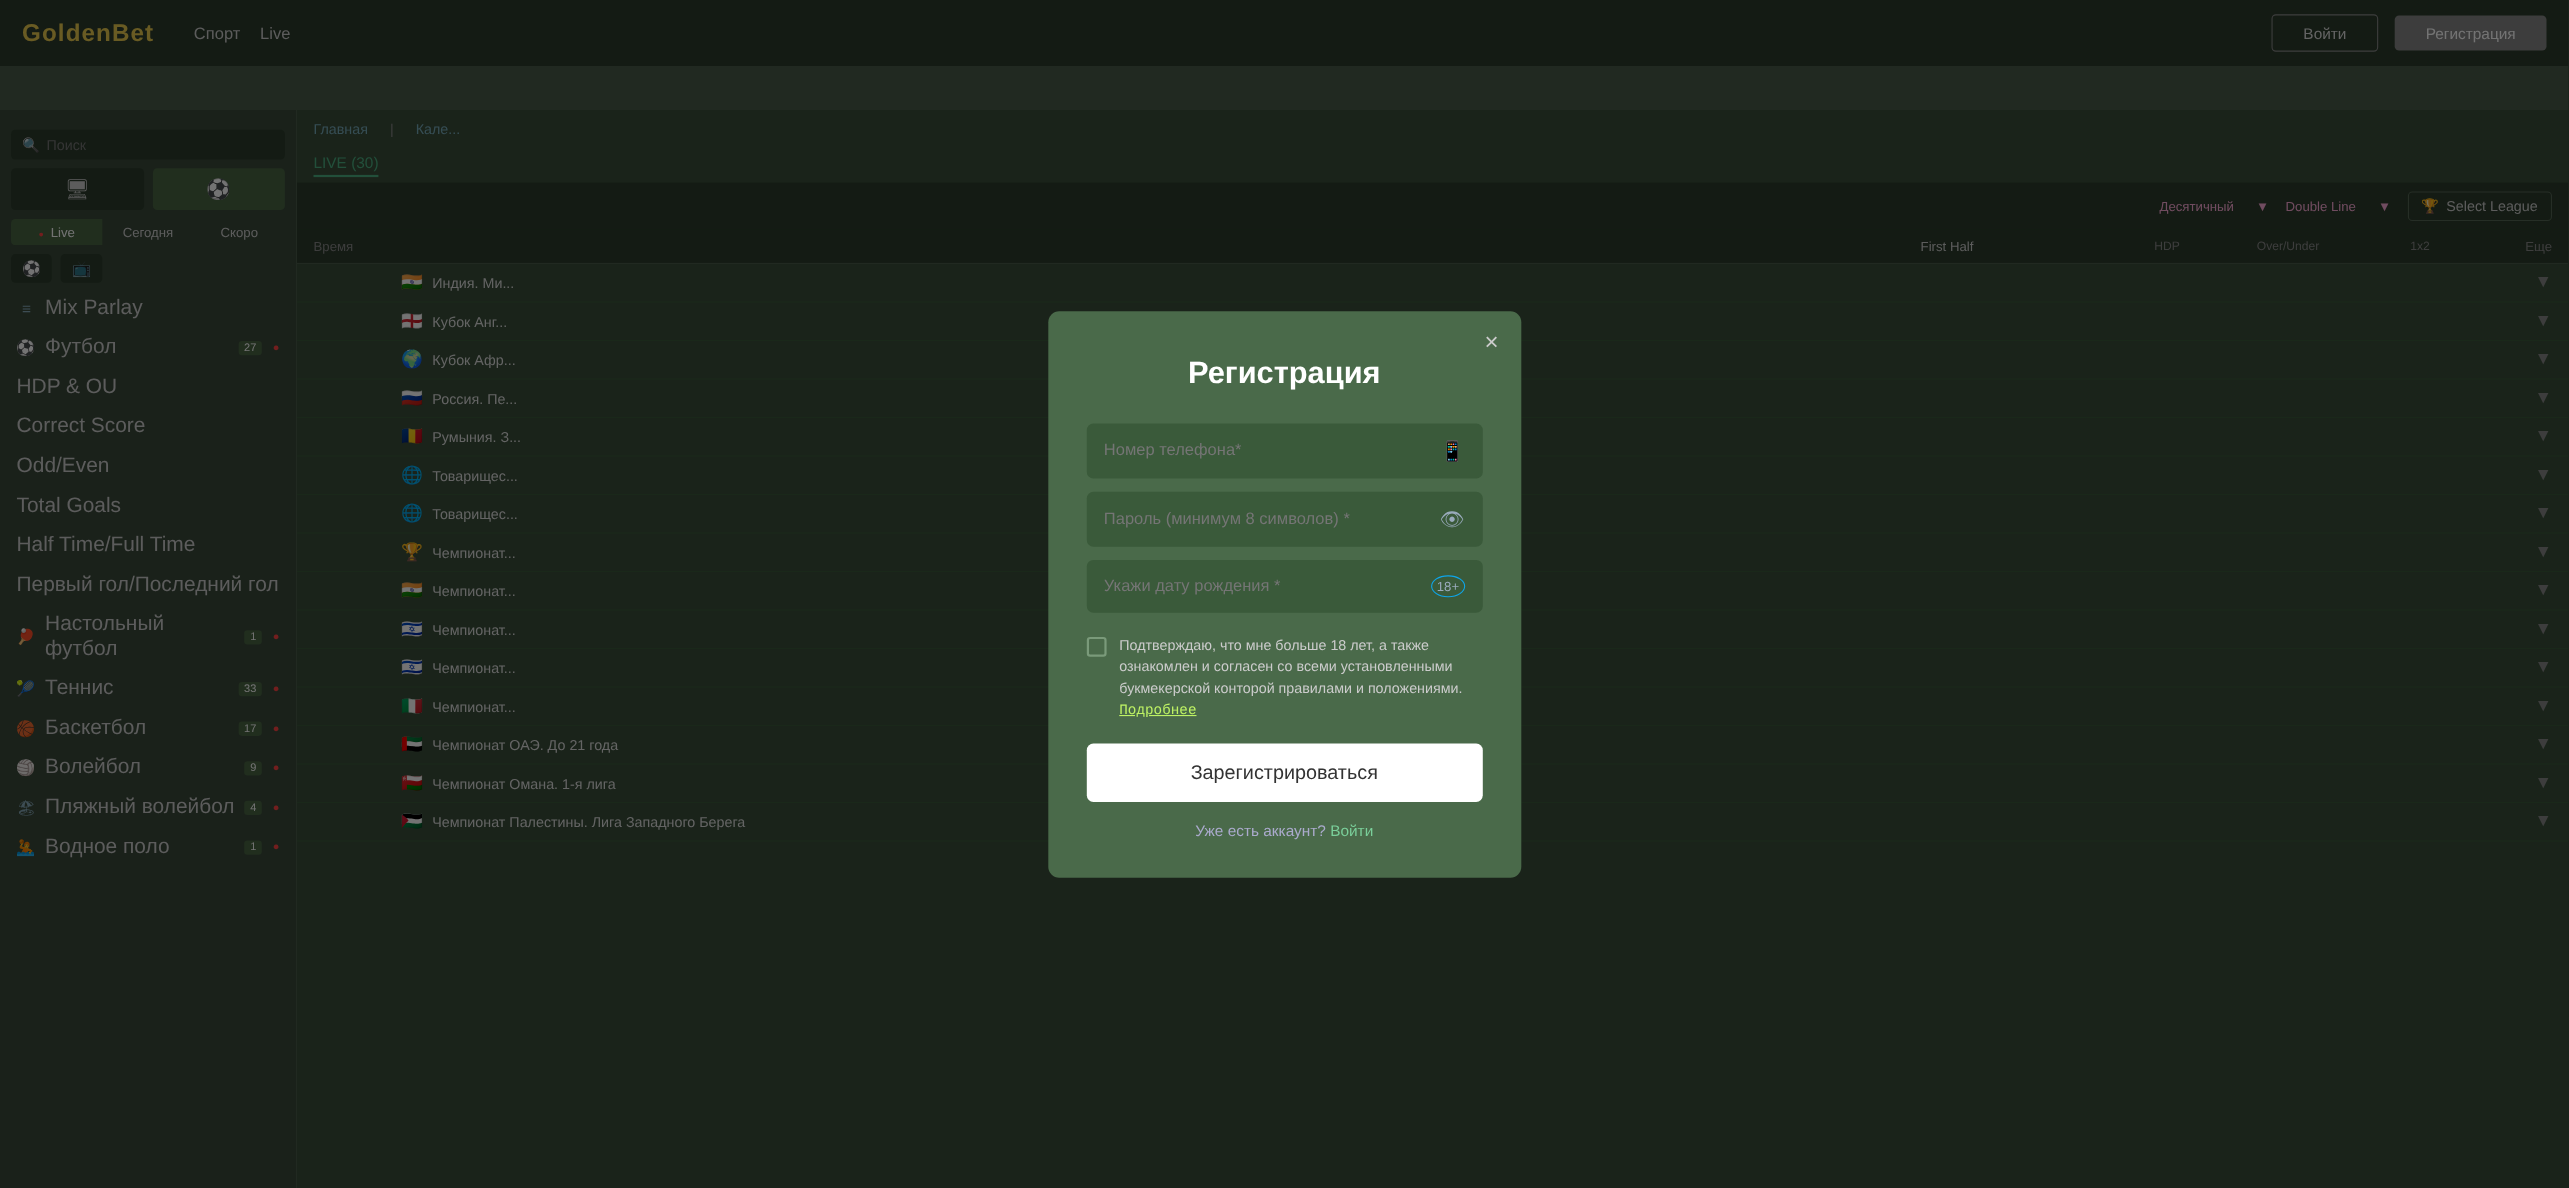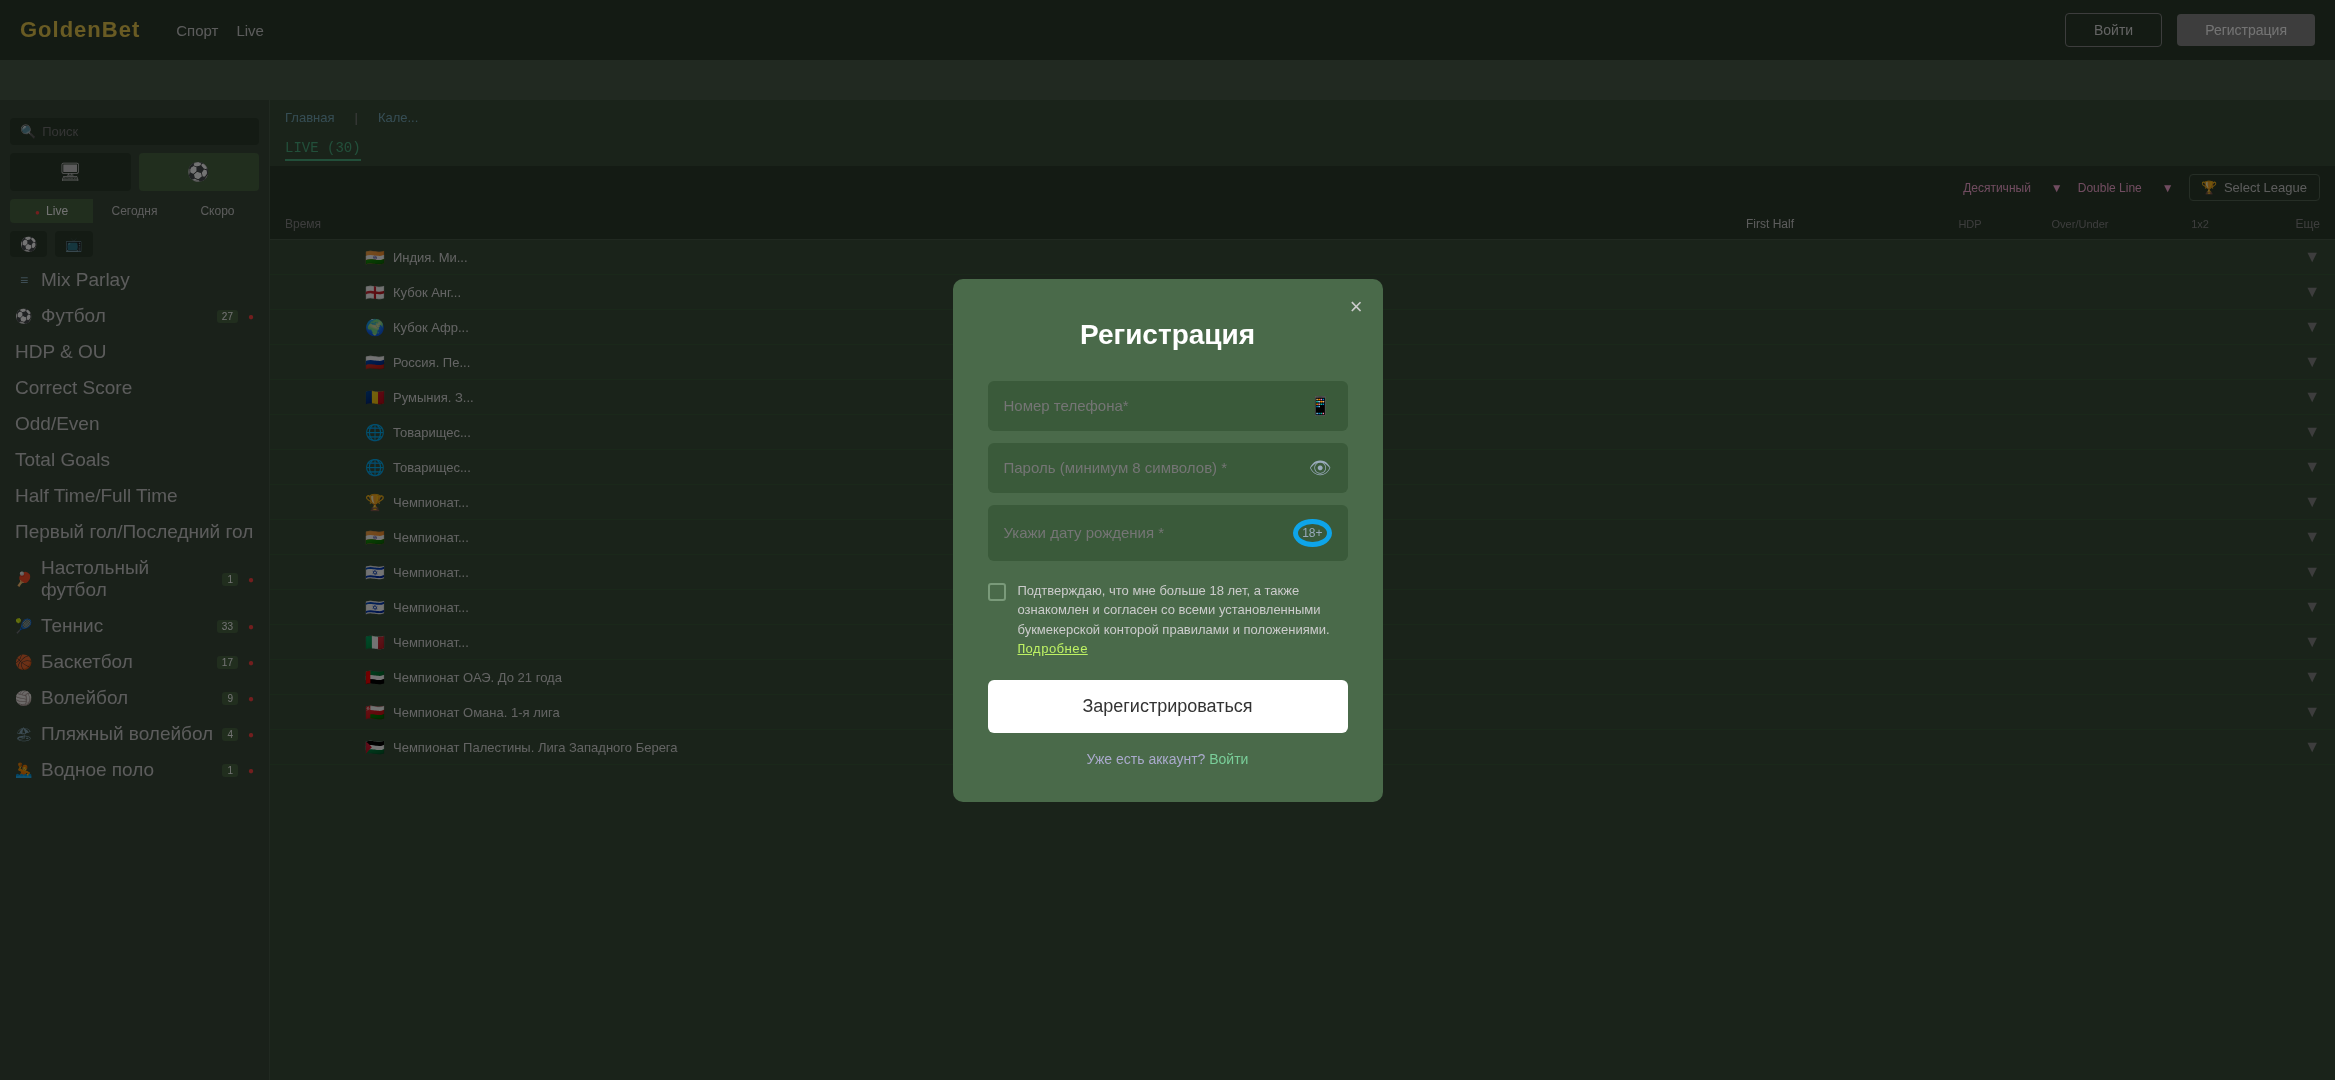--- a/index.html
+++ b/index.html
@@ -167,21 +167,20 @@
       gap: 20px;
     }
     .breadcrumb-link { color: #7ab; cursor: pointer; }
     .breadcrumb-sep { color: #888; }
 
     .content-tabs {
       display: flex;
       padding: 5px 15px;
       gap: 20px;
       align-items: center;
-      font-family: Liberation Mono, monospace;
     }
     .content-tab {
       color: #aaa;
       font-size: 14px;
       cursor: pointer;
       padding-bottom: 3px;
     }
     .content-tab.active { color: #4caf82; border-bottom: 2px solid #4caf82; }
 
     .content-header {
@@ -595,21 +594,21 @@
       <span class="modal-input-icon">📱</span>
     </div>
 
     <div class="modal-input-group">
       <input class="modal-input" type="password" placeholder="Пароль (минимум 8 символов) *" style="">
       <span class="modal-input-icon">👁</span>
     </div>
 
     <div class="modal-input-group">
       <input class="modal-input" type="text" placeholder="Укажи дату рождения *" style="">
-      <span class="modal-input-icon" style="border:5px solid #0ea5e9;border-radius:50%;font-size:12px;padding:2px 4px;">18+</span>
+      <span class="modal-input-icon" style="border:1px solid #0ea5e9;border-radius:50%;font-size:12px;padding:2px 4px;">18+</span>
     </div>
 
     <div class="modal-checkbox-area">
       <div class="modal-checkbox"></div>
       <div class="modal-checkbox-text">
         <span>Подтверждаю, что мне больше 18 лет, а также ознакомлен и согласен со всеми установленными букмекерской конторой правилами и положениями.</span>
         <span class="modal-checkbox-link">Подробнее</span>
       </div>
     </div>
 

